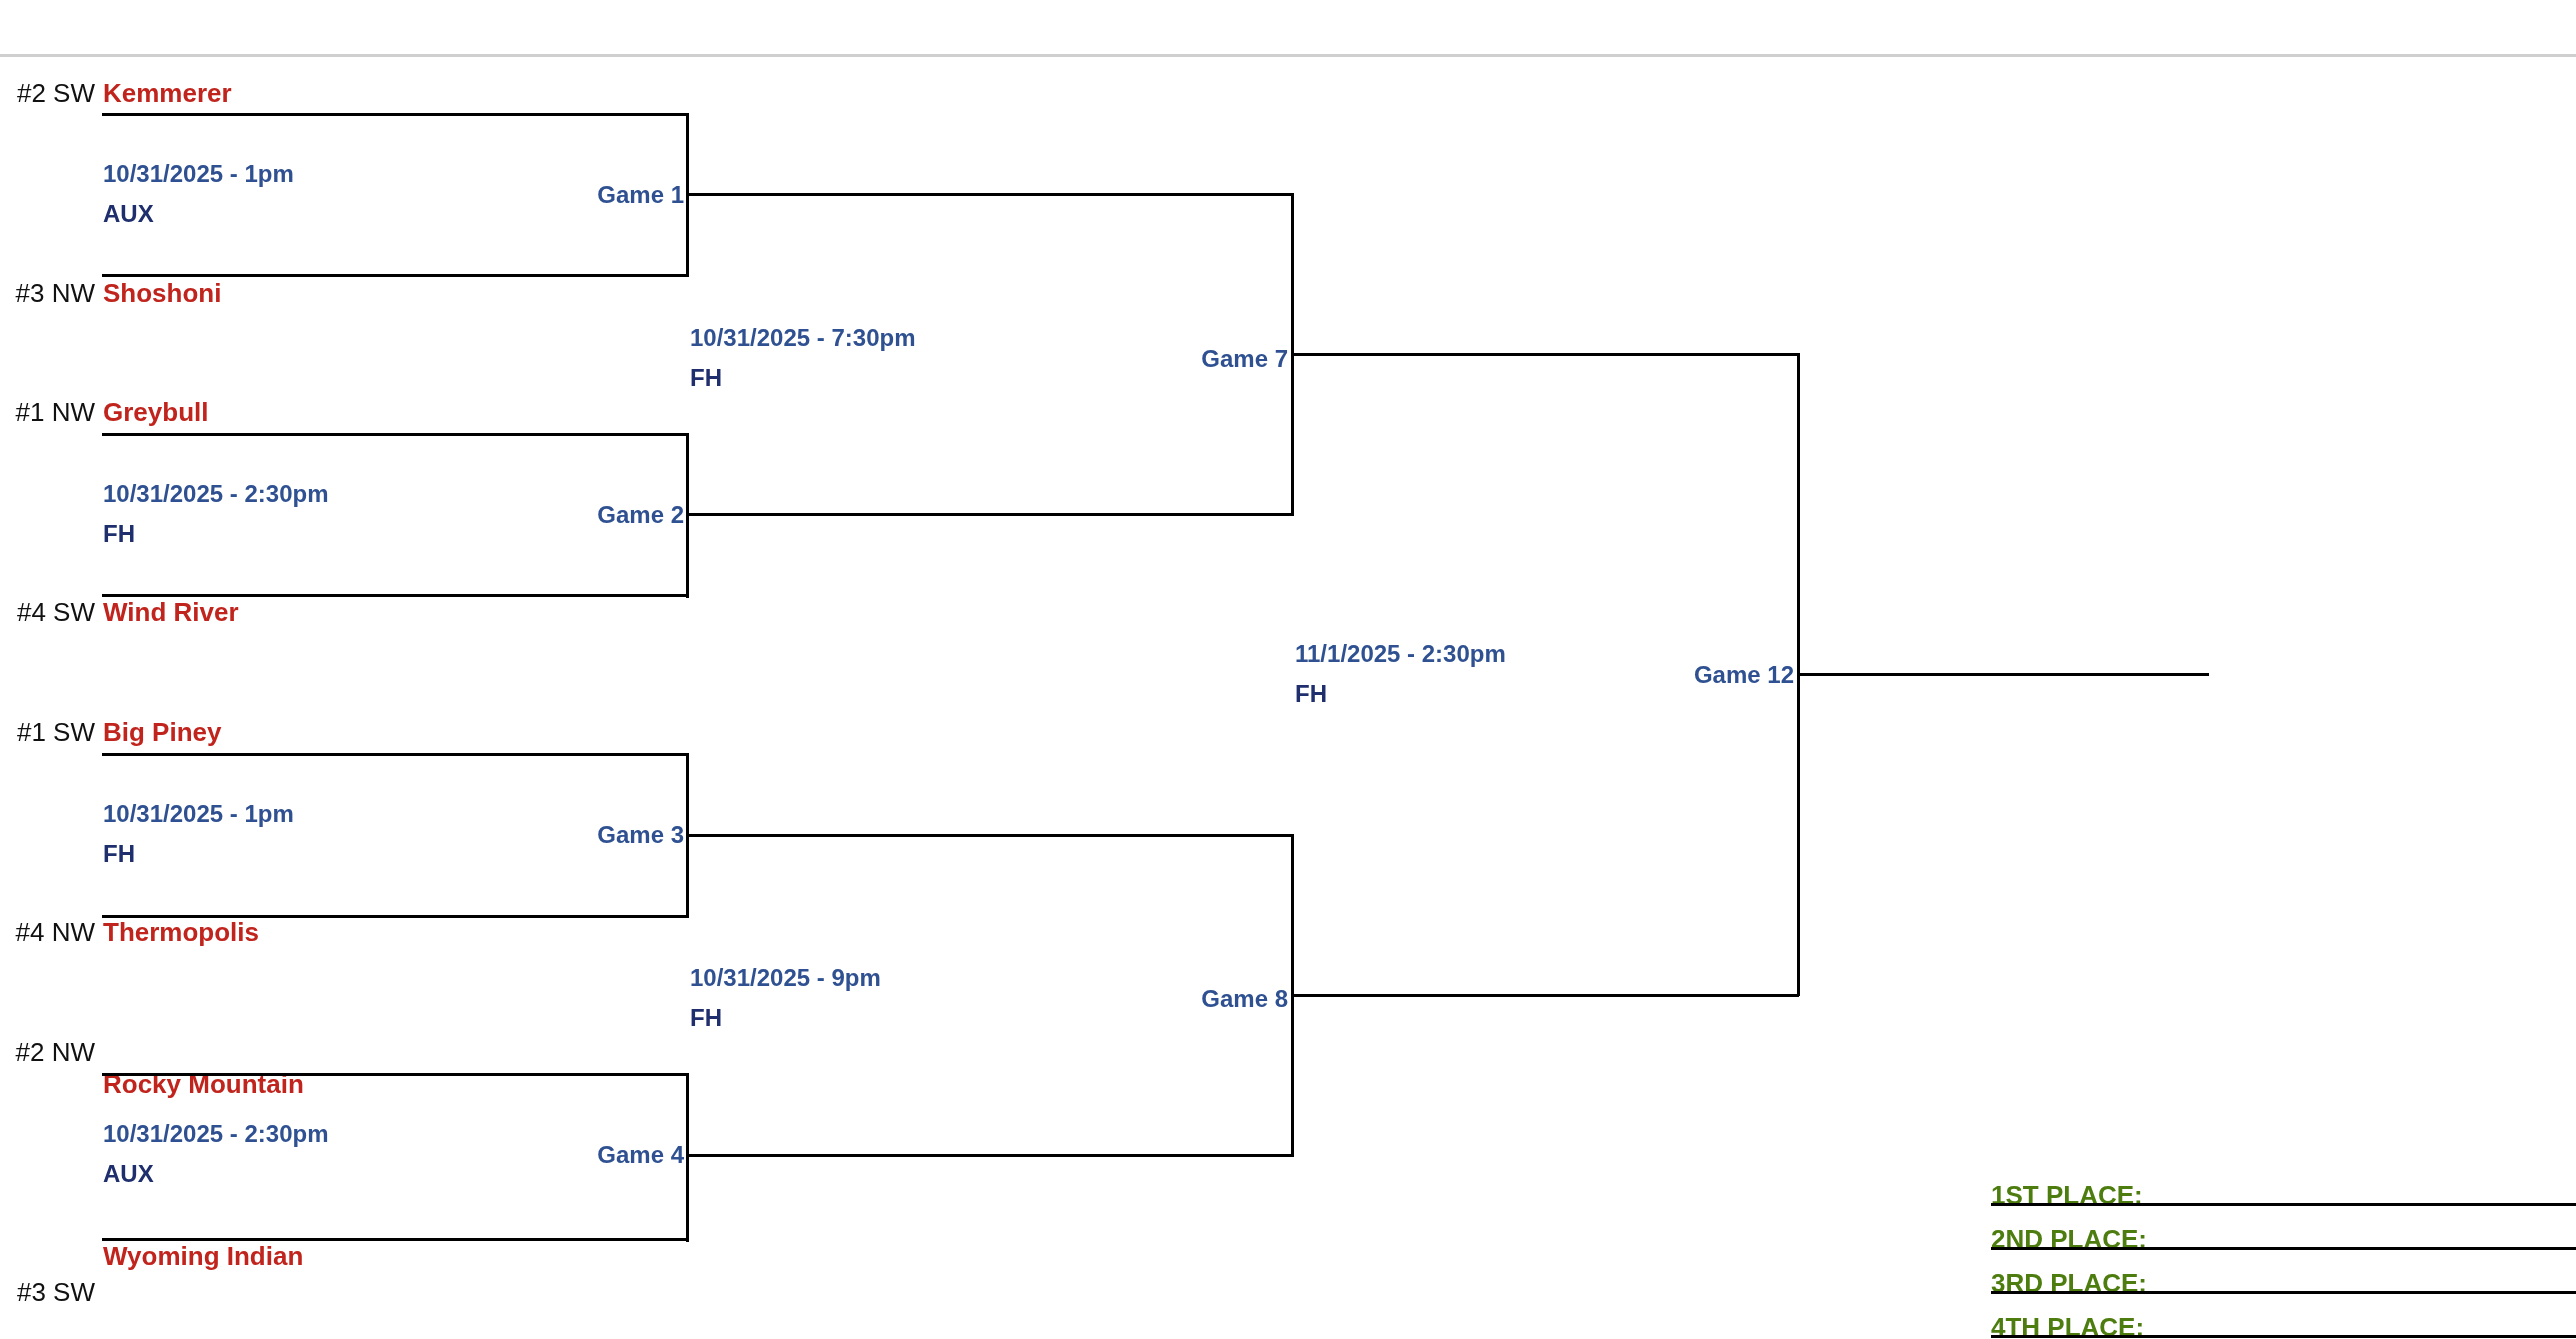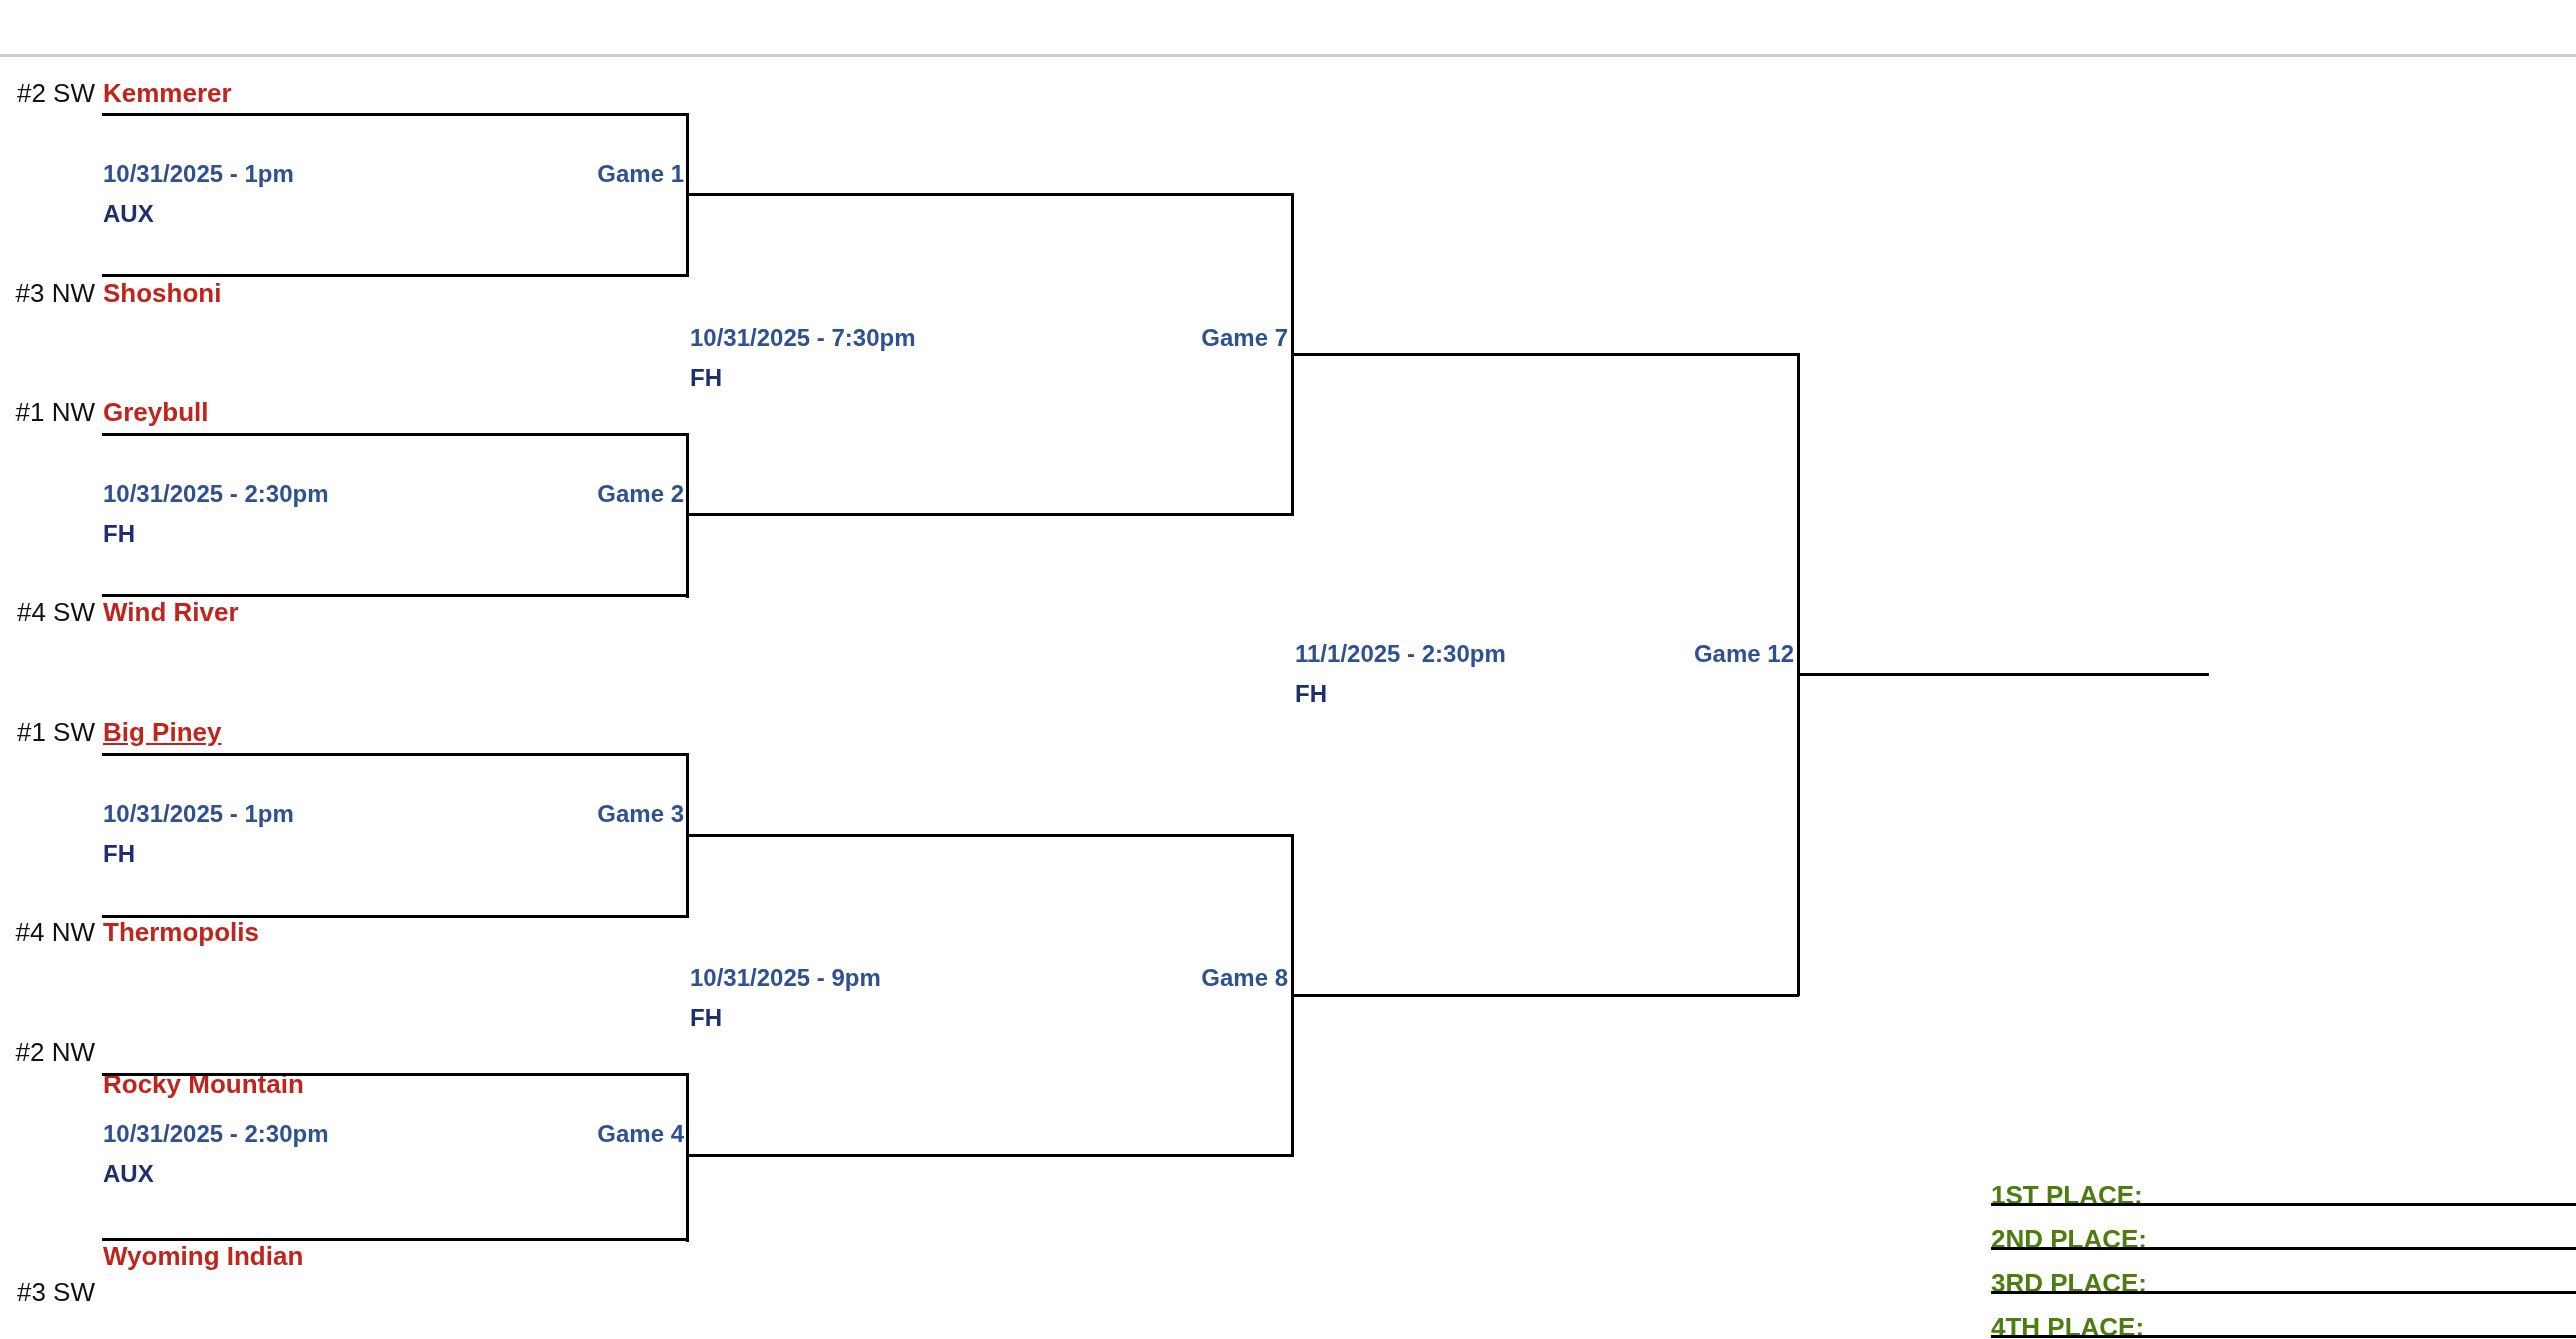--- a/index.html
+++ b/index.html
@@ -21,21 +21,21 @@
   
   .seed{position:absolute;font-size:26px;color:#111;font-weight:400;
         white-space:nowrap;text-align:right;}
   .team{position:absolute;font-size:26px;color:#C0241C;font-weight:bold;
         white-space:nowrap;}
   .gdate{position:absolute;font-size:24px;color:#2F5191;font-weight:bold;
          white-space:nowrap;}
   .gloc{position:absolute;font-size:24px;color:#1F2F6E;font-weight:bold;
         white-space:nowrap;}
   .glabel{position:absolute;font-size:24px;color:#2F5191;font-weight:bold;
-          white-space:nowrap;text-align:right;}
+          white-space:nowrap;text-align:right;margin-top:21px;}
 
   
   #placements{position:absolute;left:0;top:0;width:2576px;height:1339px;}
   .place-label{position:absolute;font-size:26px;color:#4d7c0f;font-weight:bold;
                white-space:nowrap;margin-top:16px;}
   .place-rule{position:absolute;background:#000;height:2.9px;}
 </style>
 </head>
 <body>
 
@@ -67,21 +67,21 @@
   <div class="gloc" style="left:103px;top:520px;">FH</div>
   <div class="glabel" style="left:448px;top:480px;width:236px;">Game 2</div>
 
   <div class="hline" style="left:102px;top:594px;width:587px;"></div>
   <div class="vline" style="left:686px;top:433px;height:165px;"></div>
 
   <div class="seed" style="left:0px;top:597px;width:95px;">#4 SW</div>
   <div class="team" style="left:103px;top:597px;">Wind River</div>
 
   <div class="seed" style="left:0px;top:717px;width:95px;">#1 SW</div>
-  <div class="team" style="left:103px;top:717px;text-decoration:underline;">Big Piney</div>
+  <div class="team" style="left:103px;top:717px;">Big Piney</div>
   <div class="hline" style="left:102px;top:753px;width:587px;"></div>
 
   <div class="gdate" style="left:103px;top:800px;">10/31/2025 - 1pm</div>
   <div class="gloc" style="left:103px;top:840px;">FH</div>
   <div class="glabel" style="left:448px;top:800px;width:236px;">Game 3</div>
 
   <div class="hline" style="left:102px;top:915px;width:587px;"></div>
   <div class="vline" style="left:686px;top:753px;height:165px;"></div>
 
   <div class="seed" style="left:0px;top:917px;width:95px;">#4 NW</div>

